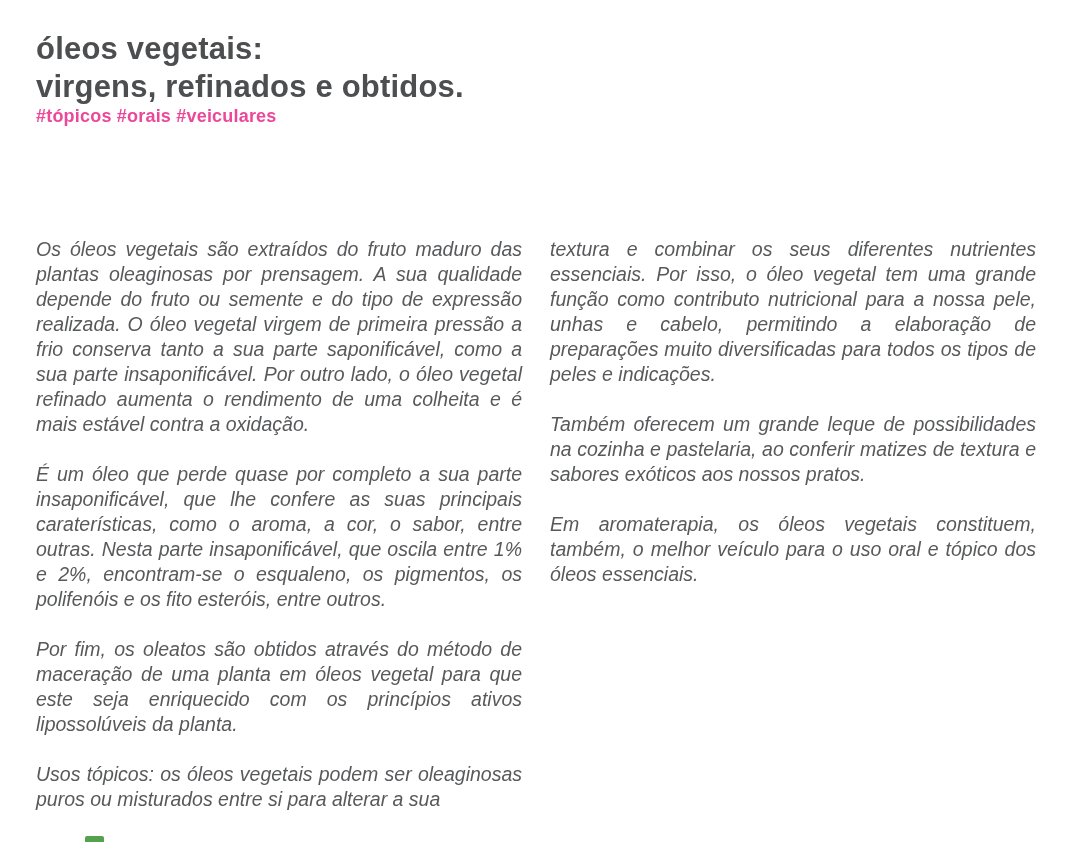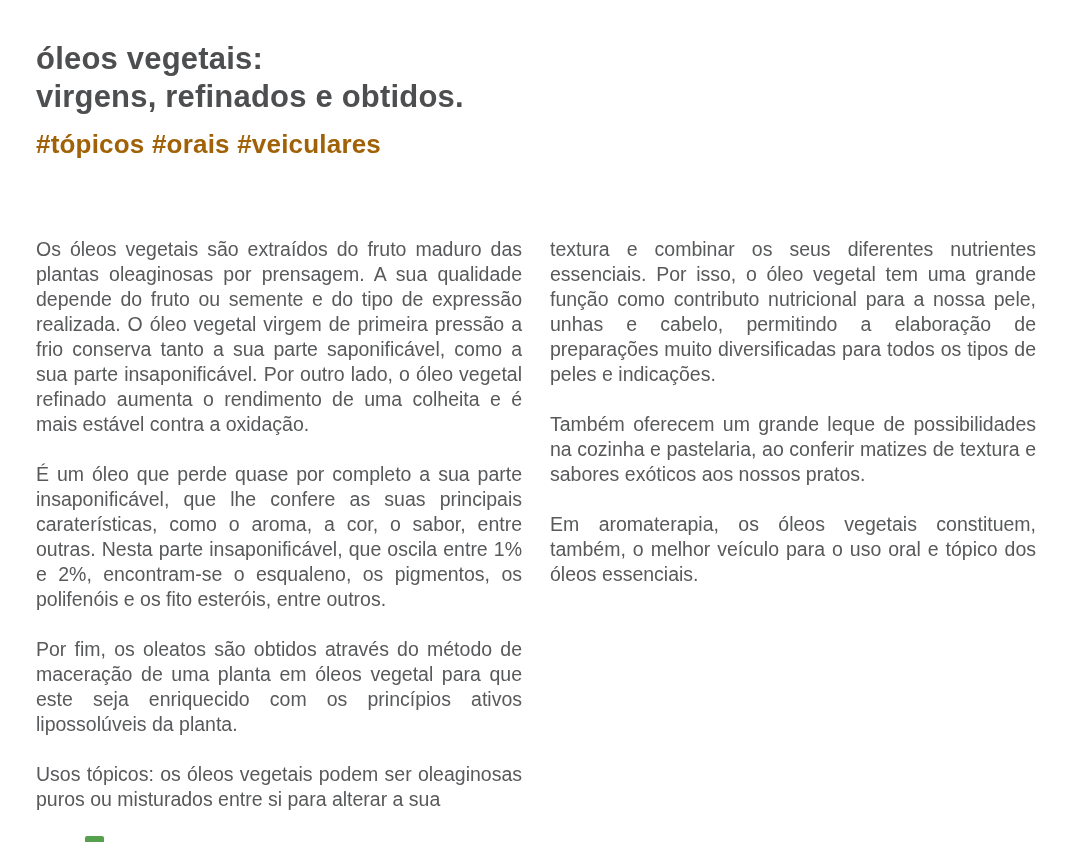--- a/index.html
+++ b/index.html
@@ -15,54 +15,54 @@
   }
   .page {
     position: relative;
     width: 1080px;
     height: 842px;
     background: #ffffff;
   }
   .header {
     position: absolute;
     left: 36px;
-    top: 40px;
+    top: 30px;
   }
   .title {
     margin: 0;
     font-size: 31px;
     font-weight: 700;
     line-height: 38px;
     color: #4d4e50;
     letter-spacing: 0.2px;
   }
   .title .t-line {
     display: block;
   }
   .hashtags {
-    margin-top: 13px;
-    font-size: 26px;
+    font-size: 18px;
     font-weight: 700;
-    color: #a16207;
+    color: #ec4899;
     letter-spacing: 0.2px;
   }
   .columns {
     position: absolute;
     left: 36px;
     top: 237px;
     width: 1000px;
     display: flex;
     gap: 28px;
   }
   .col {
     flex: 1 1 0;
     text-align: justify;
     font-size: 19.5px;
     line-height: 25px;
     color: #58595b;
+    font-style: italic;
   }
   .col p {
     margin: 0 0 25px 0;
   }
   .col p:last-child {
     margin-bottom: 0;
     margin-top: 16px;
   }
   .logo-mark {
     position: absolute;

